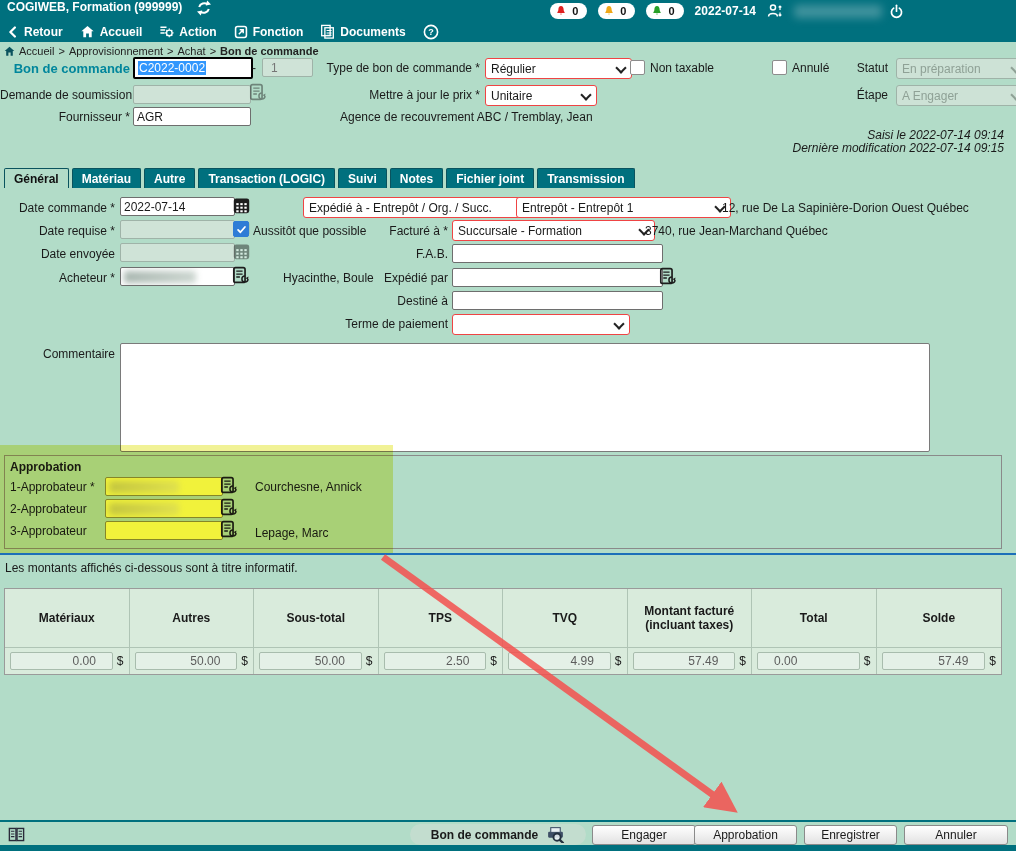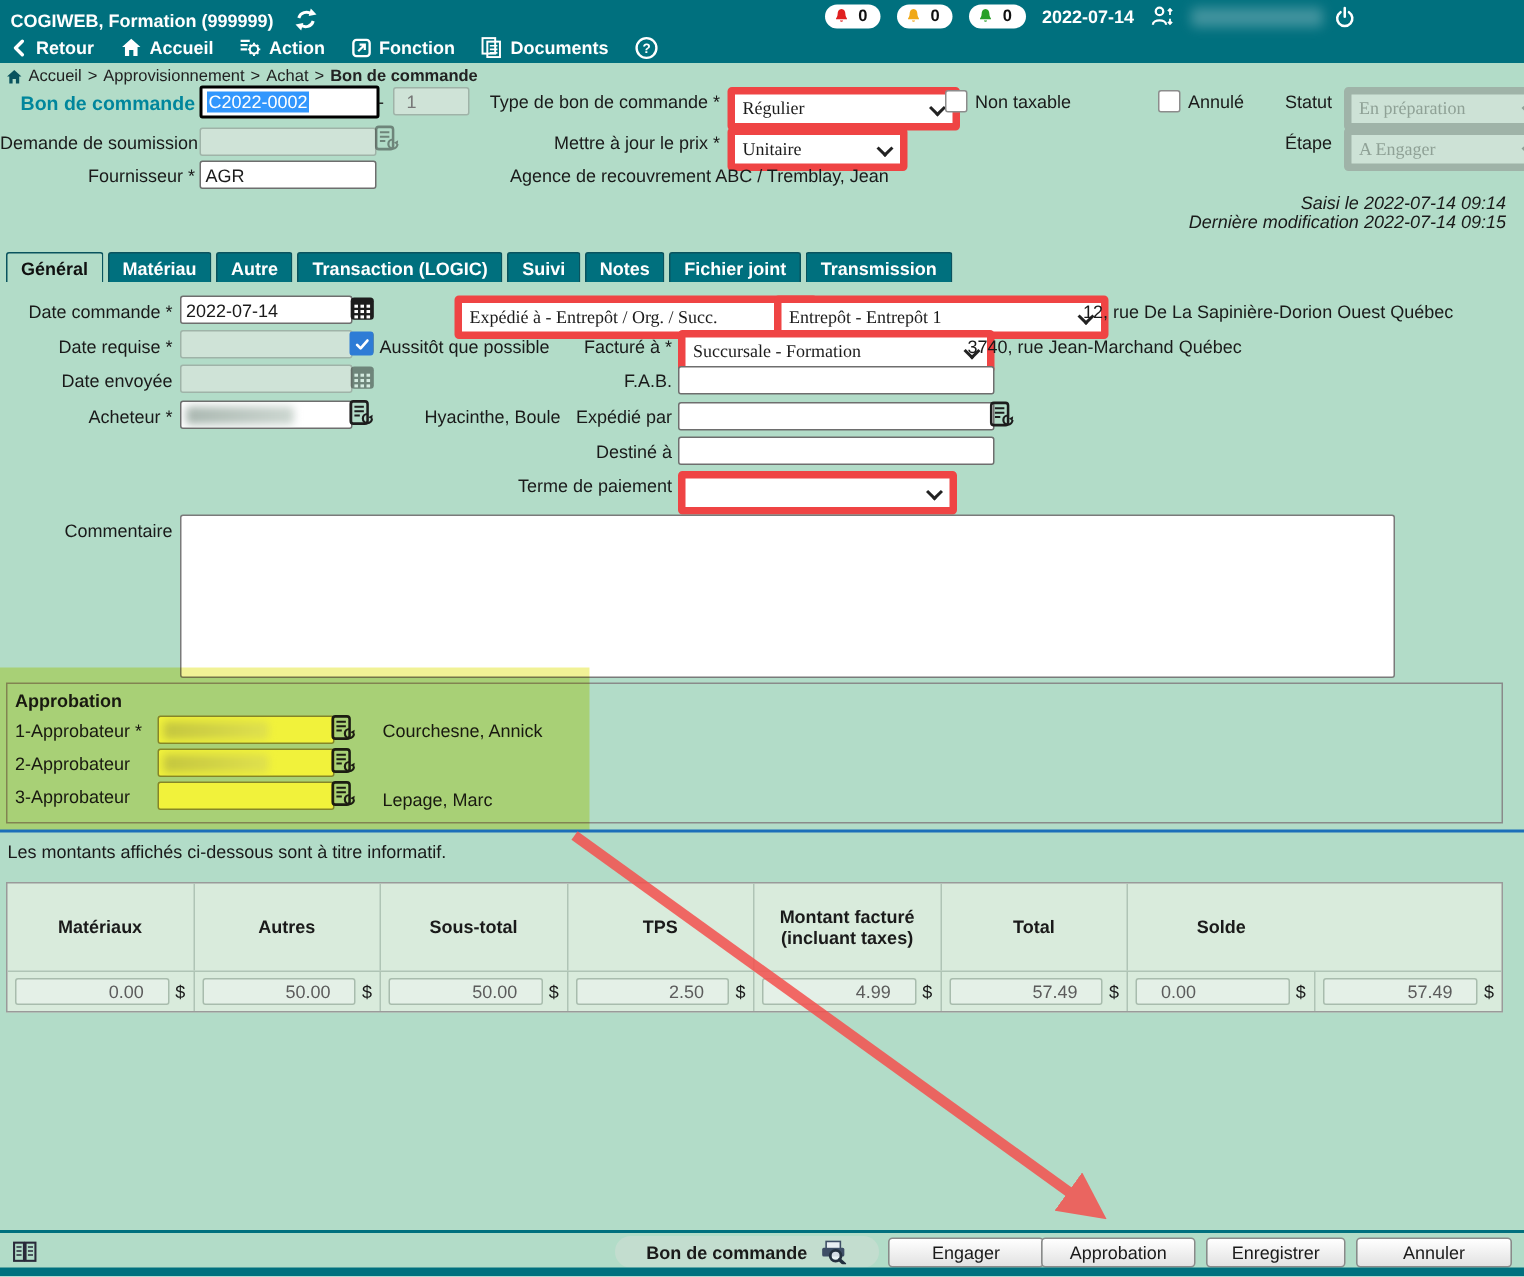--- a/index.html
+++ b/index.html
@@ -1,20 +1,20 @@
 <!DOCTYPE html>
 <html><head>
 <meta charset="utf-8">
 <style>
   html,body{margin:0;padding:0;}
   .screen{position:relative;width:1016px;height:851px;background:#b2dcc8;
     font-family:"Liberation Sans",sans-serif;font-size:12px;color:#1a1a1a;overflow:hidden;}
   
   .titlebar{position:absolute;left:0;top:0;width:1016px;height:42px;background:#00707e;}
-  .tb-row1{position:absolute;left:0;top:0;width:910px;height:21px;display:flex;align-items:flex-end;color:#fff;}
+  .tb-row1{position:absolute;left:0;top:0;width:910px;height:21px;display:flex;align-items:flex-start;color:#fff;}
   .app-title{margin-left:7px;font-weight:600;font-size:12px;}
   .refresh-ic{margin-left:14px;}
   .tb-right{position:absolute;right:28px;top:3px;display:flex;align-items:center;gap:11px;color:#fff;}
   .badge{display:flex;align-items:center;gap:5px;background:#fff;border-radius:9px;padding:1px 9px 1px 5px;height:14px;}
   .badge .cnt{color:#111;font-weight:bold;font-size:11px;}
   .tb-date{font-weight:600;font-size:12px;}
   .redact-user{width:88px;height:13px;border-radius:3px;background:rgba(215,230,233,0.30);filter:blur(4px);}
   .power-wrap{position:absolute;right:6px;top:4px;}
   .tb-row2{position:absolute;left:0;top:21px;width:1016px;height:21px;display:flex;align-items:center;gap:17px;padding-left:7px;color:#fff;font-weight:bold;}
   .nav-item{display:flex;align-items:center;gap:5px;cursor:default;}
@@ -22,22 +22,22 @@
   .breadcrumb{position:absolute;left:4px;top:44px;height:14px;display:flex;align-items:center;gap:4px;font-size:11px;color:#222;}
   .crumb-last{font-weight:bold;}
   
   .lb{position:absolute;white-space:nowrap;}
   .lb-r{position:absolute;text-align:right;white-space:nowrap;}
   .inp{position:absolute;background:#fff;border:1px solid #6e6e6e;border-radius:2px;height:17px;
        display:flex;align-items:center;padding:0 3px;font-size:12px;overflow:hidden;}
   .inp.dis{background:#cfe3d7;border-color:#9fb3a8;color:#767676;}
   .inp.focus{border:2px solid #000;height:18px;}
   .inp .selected{background:#3297fd;color:#fff;padding:0 1px;}
-  .sel{position:absolute;background:#fff;border:5px solid #ef4444;border-radius:3px;height:19px;
-       display:flex;align-items:center;padding:0 18px 0 5px;font-size:12px;overflow:hidden;white-space:nowrap;font-family:Liberation Serif, serif;}
+  .sel{position:absolute;background:#fff;border:1px solid #ef4444;border-radius:3px;height:19px;
+       display:flex;align-items:center;padding:0 18px 0 5px;font-size:12px;overflow:hidden;white-space:nowrap;}
   .sel .chev{position:absolute;right:6px;top:5px;width:6px;height:6px;border-right:2px solid #222;
        border-bottom:2px solid #222;transform:rotate(45deg);}
   .sel.dis{background:#cde2d6;border-color:#9fb3a8;color:#8fa196;}
   .sel.dis .chev{border-color:#8fa196;}
   .cb{position:absolute;width:13px;height:13px;background:#fff;border:1px solid #8c8c8c;border-radius:2px;}
   .cb.checked{width:14px;height:14px;background:#2e7cd6;border-color:#2e7cd6;display:flex;align-items:center;justify-content:center;}
   .iconbox{position:absolute;color:#1d1d1d;}
   .iconbox.dis{opacity:.45;}
   .saisi{position:absolute;right:12px;font-style:italic;font-size:12px;text-align:right;}
   
@@ -427,20 +427,21 @@
   <div class="highlight"></div>
   <div class="blue-line"></div>
 
   <div class="lb" style="left:5px;top:561px;">Les montants affichés ci-dessous sont à titre informatif.</div>
   <div class="tot-wrap">
     <div class="tot-head">
       <div class="th">Matériaux</div>
       <div class="th">Autres</div>
       <div class="th">Sous-total</div>
       <div class="th">TPS</div>
+      <div class="th">TVQ</div>
       <div class="th">Montant facturé (incluant taxes)</div>
       <div class="th">Total</div>
       <div class="th">Solde</div>
     </div>
     <div class="tot-vals">
       <div class="td">
           <div class="tot-inp">0.00</div>
           <span>$</span>
         </div>
       <div class="td">

